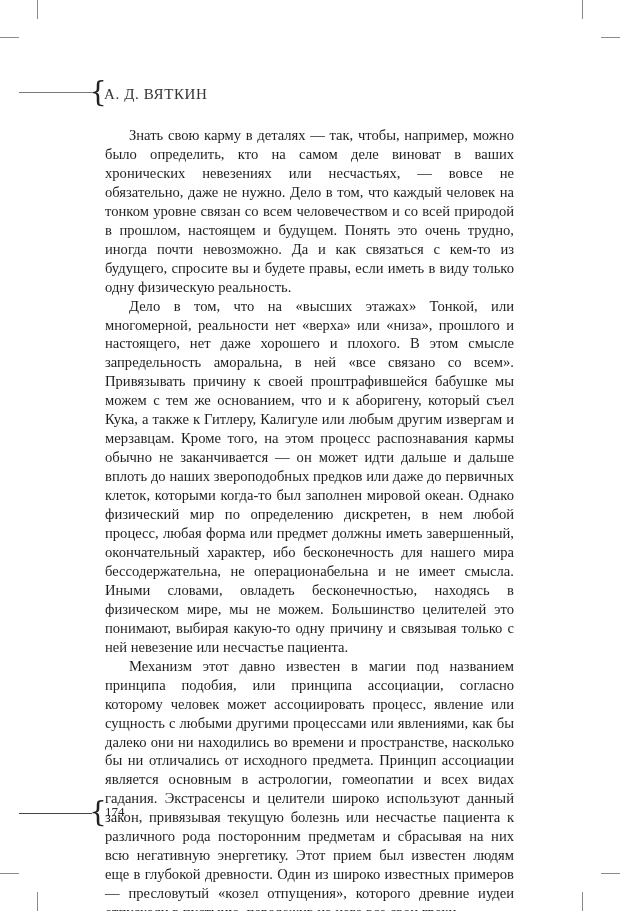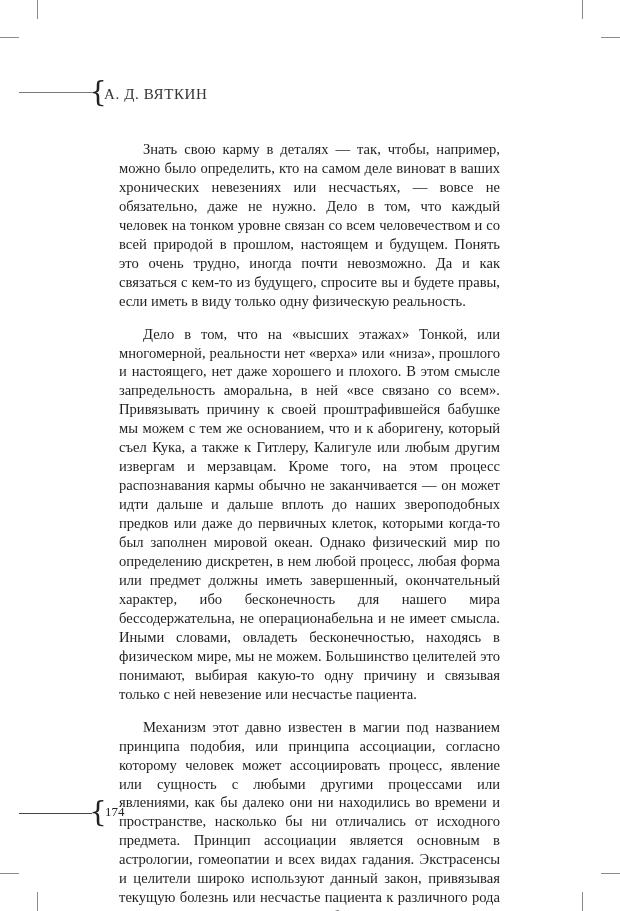--- a/index.html
+++ b/index.html
@@ -16,21 +16,21 @@
   }
   .pagenum {
     position: absolute; left: 105px; top: 804px;
     font-family: "Liberation Serif", serif; font-size: 13px; color: #222;
   }
   .body-text {
     position: absolute; left: 105px; top: 126px; width: 409px;
     font-family: "Liberation Serif", serif; font-size: 14.6px; line-height: 18.95px;
     color: #1e1e1e; text-align: justify; hyphens: manual;
   }
-  .body-text p { margin: 14px; text-indent: 24px; }
+  .body-text p { margin: 0; text-indent: 24px; }
 </style>
 </head>
 <body>
 
 <div class="crop v" style="left:37px;top:0;height:19px;"></div>
 <div class="crop h" style="left:0;top:37px;width:19px;"></div>
 <div class="crop v" style="left:582px;top:0;height:19px;"></div>
 <div class="crop h" style="left:601px;top:37px;width:19px;"></div>
 <div class="crop h" style="left:0;top:873px;width:19px;"></div>
 <div class="crop v" style="left:37px;top:892px;height:19px;"></div>

